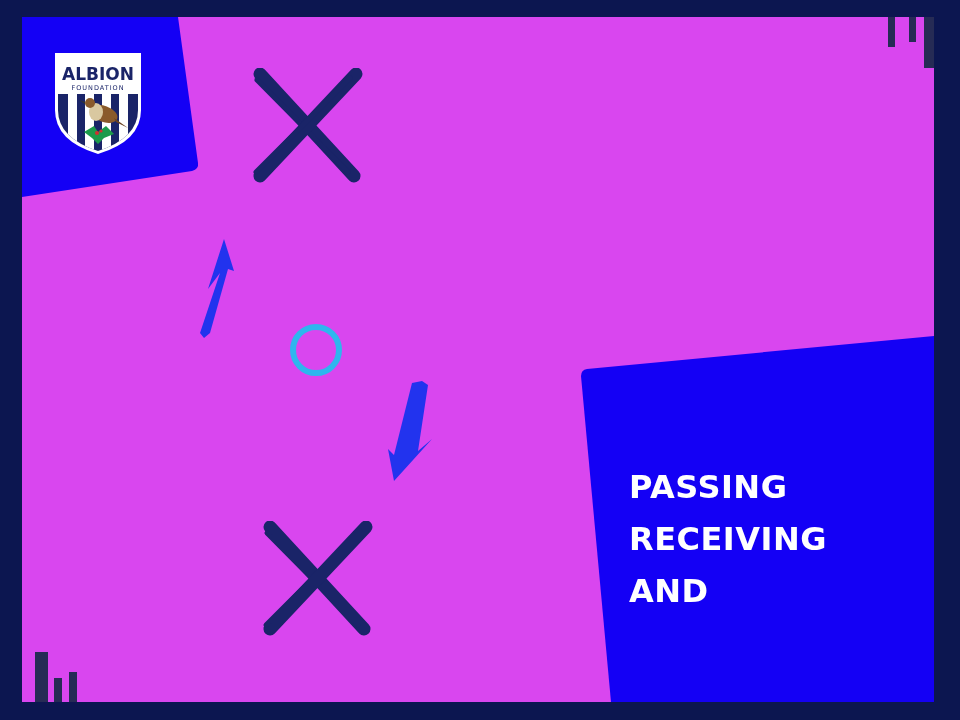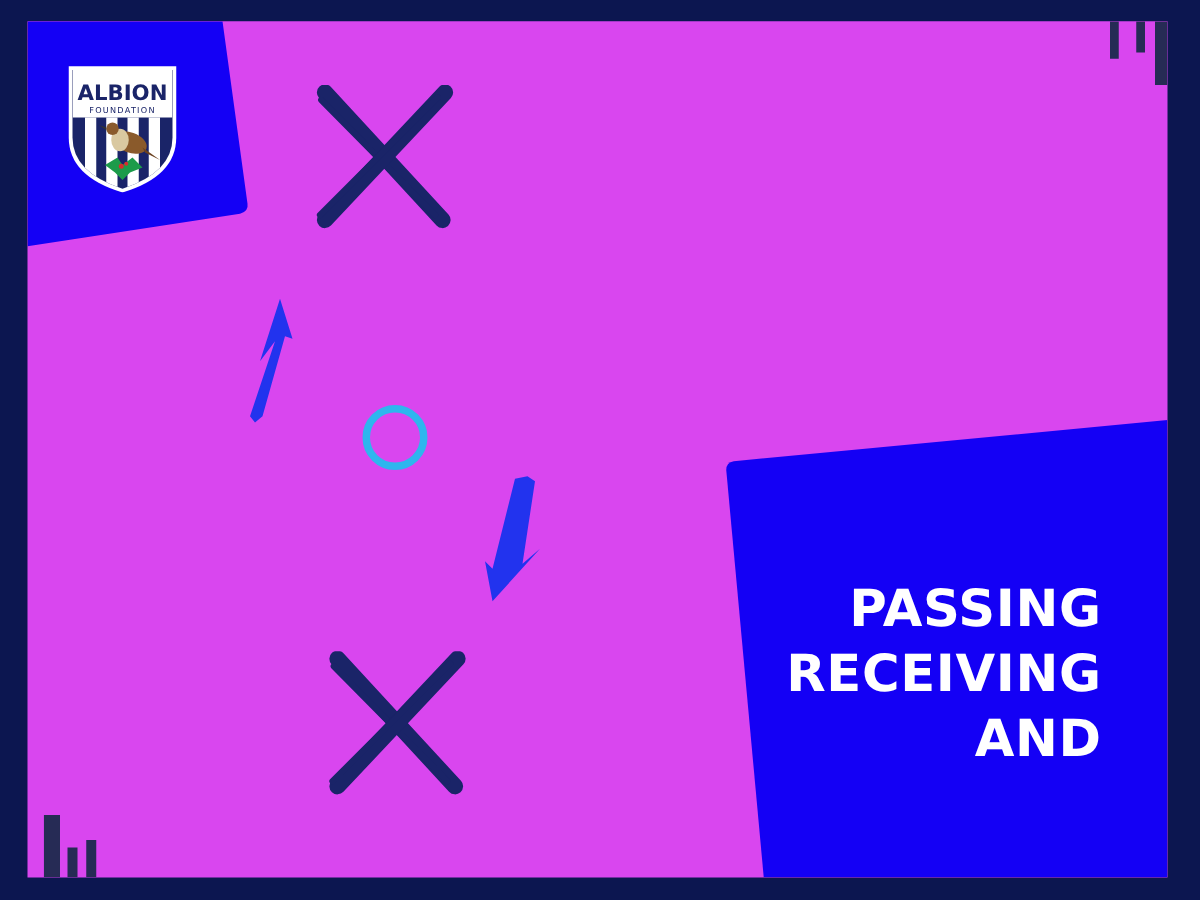--- a/index.html
+++ b/index.html
@@ -12,24 +12,23 @@
   .slide {
     position: absolute; left: 22px; top: 17px;
     width: 912px; height: 685px;
     background: #d946ef; overflow: hidden;
   }
   .abs { position: absolute; }
   svg { display: block; }
   .title-text {
     position: absolute; left: 607px; top: 444px;
     color: #ffffff; font-weight: bold;
-    font-size: 41px; line-height: 52px;
+    font-size: 32px; line-height: 52px;
     letter-spacing: 0.5px;
     font-family: "DejaVu Sans", sans-serif;
-    text-align: right;
   }
   .title-text span { display: block; }
 </style>
 </head>
 <body>
 
 <div class="slide">
 
   <svg class="abs" style="left:0;top:0" width="200" height="200">
     <path d="M0 0 L156 0 L176 146 Q177 152 170 154 L0 180 Z" fill="#1400f5"></path>

